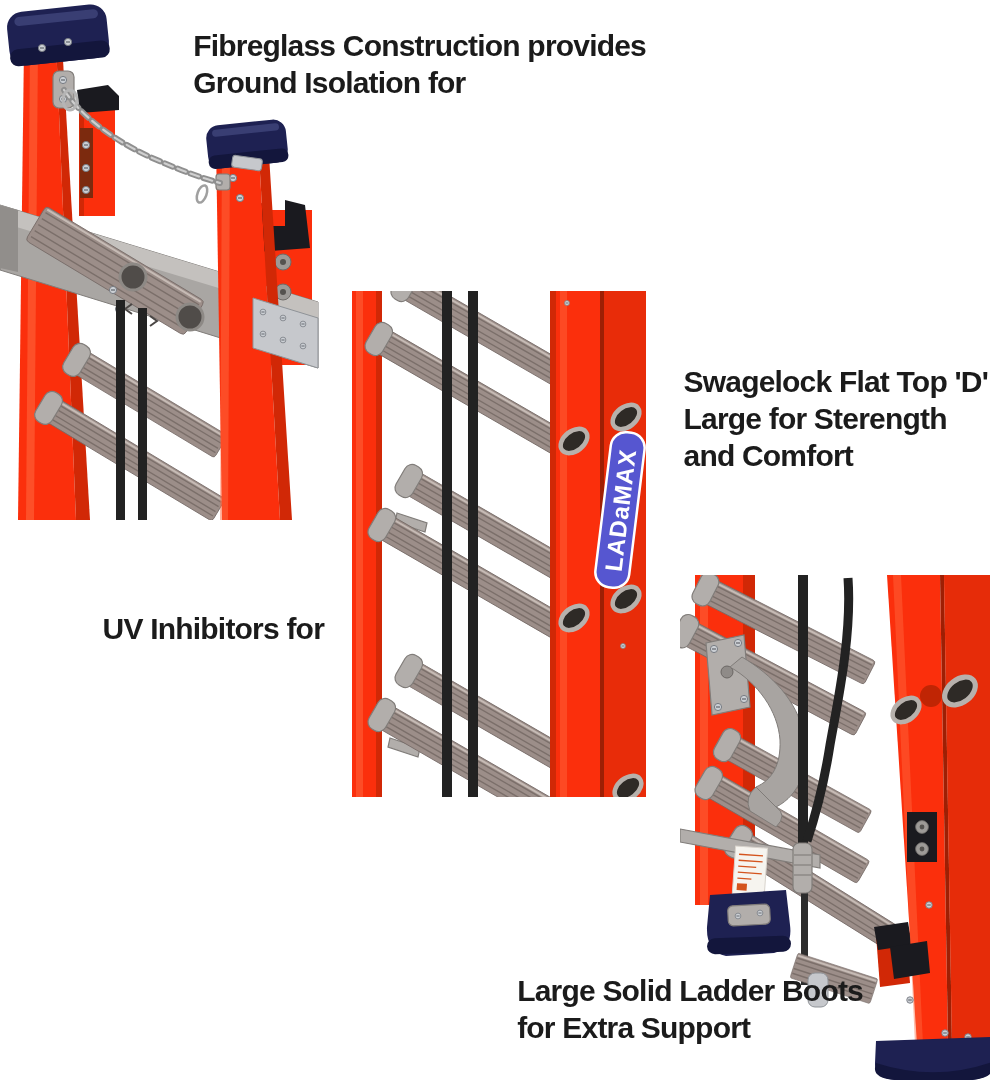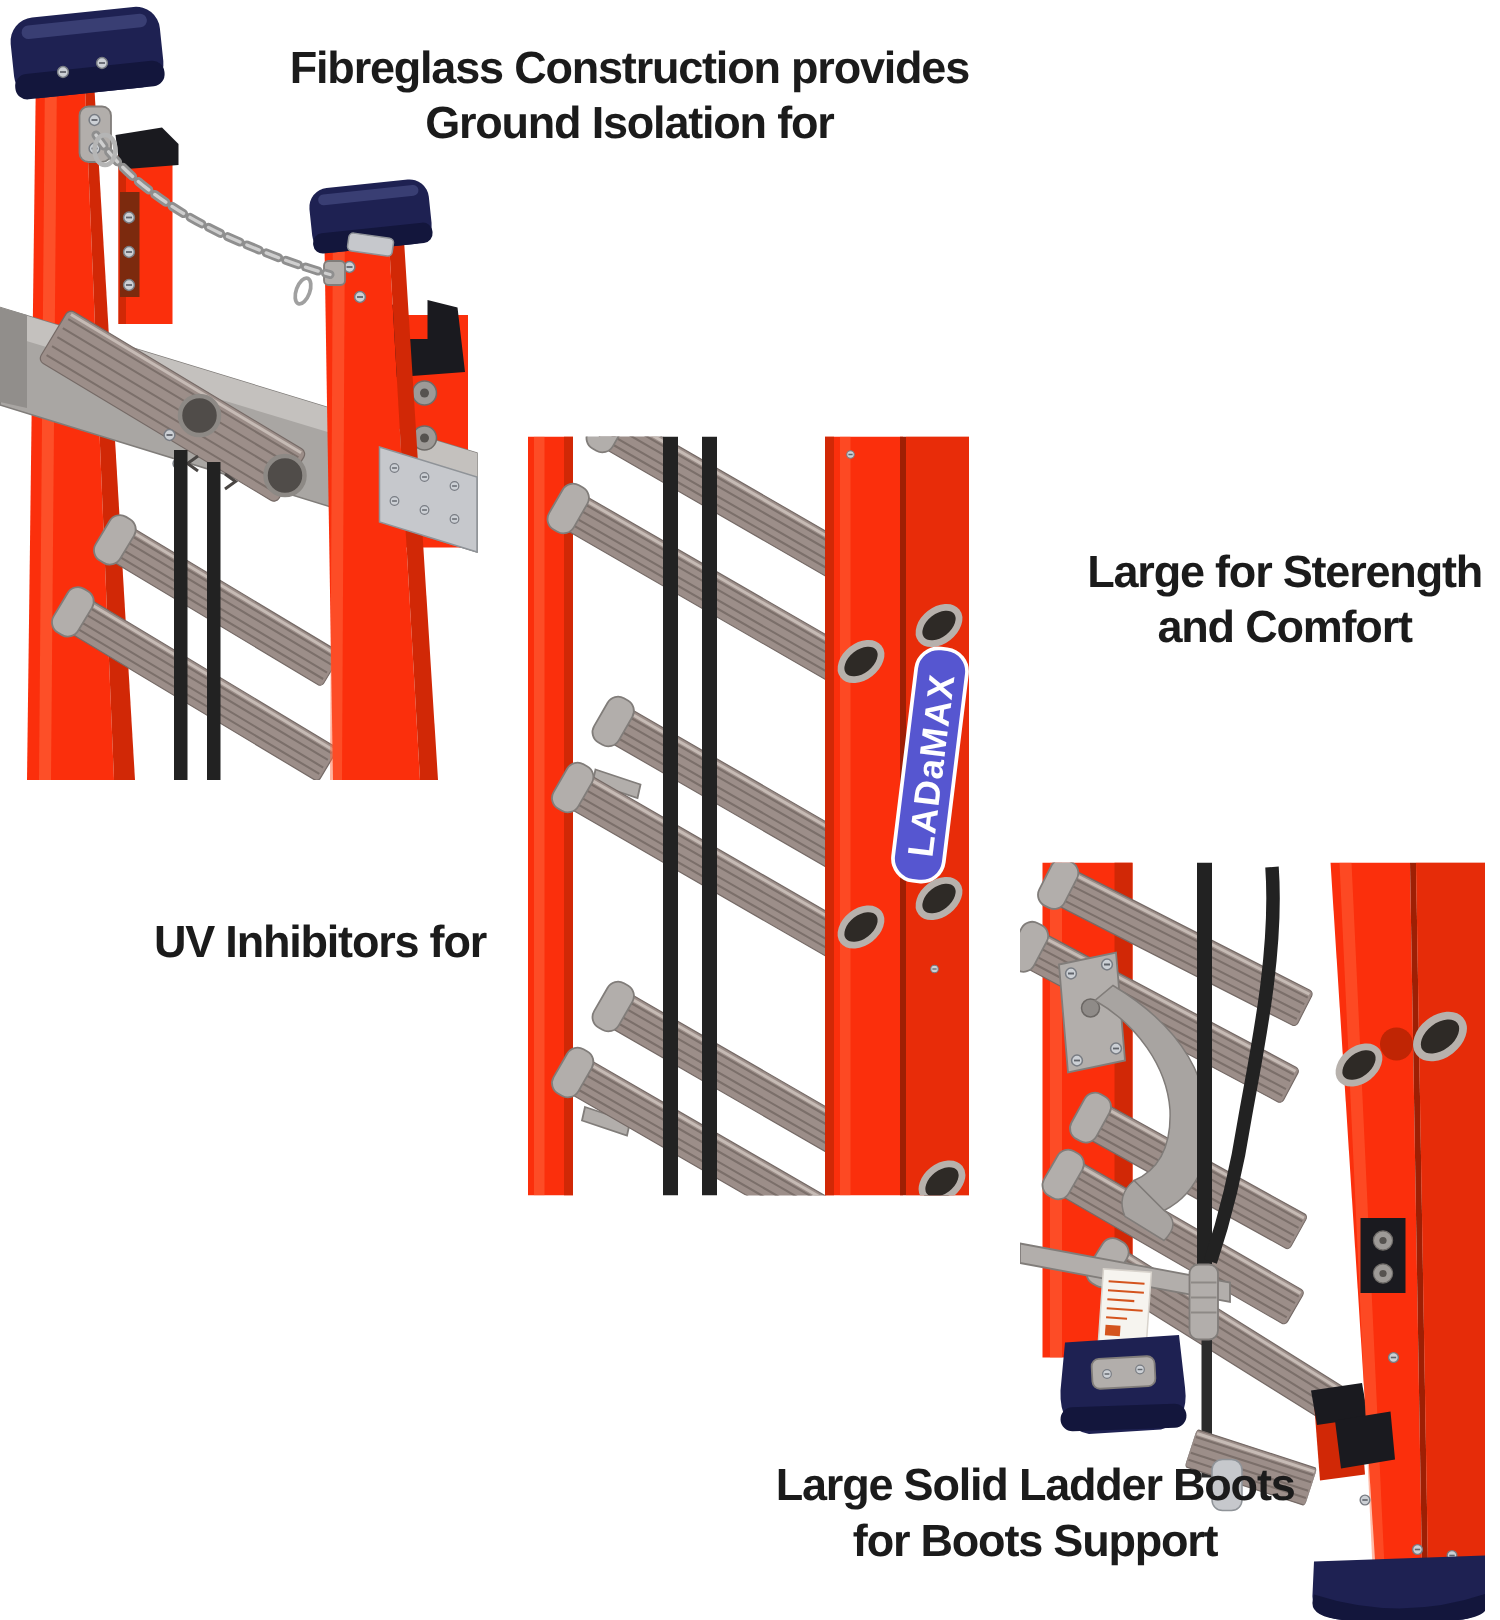--- a/index.html
+++ b/index.html
@@ -1,19 +1,19 @@
 <!DOCTYPE html>
 <html style="--railOrange: #fb2f0c; --railOrangeDeep: #d12806; --railOrangeDark: #9e1f04; --railHighlight: #ff6a40; --capNavy: #1e2152; --capNavyDark: #13163c; --metalSilver: #c6c8cc; --metalGrey: #b2aeab; --metalGreyDark: #817d7a; --rungGrey: #9c8e89; --rungStripe: #7b6f6a; --rungHighlight: #c6bbb5; --ropeBlack: #222222; --logoBlue: #5656d0; --logoTextWhite: #ffffff; --captionBlack: #1b1b1b; --labelWhite: #f6f4ef; --stickerRed: #d4541e;"><head>
 <meta charset="utf-8">
 <style>
   html,body{margin:0;padding:0;background:#fff;}
   #canvas{position:relative;width:1000px;height:1080px;background:#fff;overflow:hidden;
           font-family:"Liberation Sans",sans-serif;}
   figure.illus{position:absolute;margin:0;z-index:1;}
-  .caption{position:absolute;z-index:2;text-align:center;white-space:nowrap;
+  .caption{position:absolute;z-index:2;text-align:left;white-space:nowrap;
            font:700 30px/37px "Liberation Sans",sans-serif;letter-spacing:-0.8px;
            color:var(--captionBlack,#1b1b1b);}
   
   .f-or{fill:var(--railOrange,#fb2f0c);}
   .f-ord{fill:var(--railOrangeDeep,#d12806);}
   .f-seam{fill:var(--railOrangeDark,#9e1f04);}
   .f-hi{fill:var(--railHighlight,#ff6a40);}
   .f-navy{fill:var(--capNavy,#1e2152);}
   .f-navyd{fill:var(--capNavyDark,#13163c);}
   .f-met{fill:var(--metalGrey,#b2aeab);stroke:var(--metalGreyDark,#817d7a);stroke-width:1.2;}
@@ -334,26 +334,27 @@
       </g>
     </svg>
   </figure>
 
   <div class="caption" style="right:354px;top:27px">
     <div>Fibreglass Construction provides</div>
     <div>Ground Isolation for</div>
   </div>
 
   <div class="caption" style="right:12px;top:363px">
+    <div>Swagelock Flat Top 'D'</div>
     <div>Large for Sterength</div>
     <div>and Comfort</div>
   </div>
 
   <div class="caption" style="right:676px;top:610px">
     <div>UV Inhibitors for</div>
   </div>
 
   <div class="caption" style="right:137px;top:972px">
     <div>Large Solid Ladder Boots</div>
-    <div>for Boots Support</div>
+    <div>for Extra Support</div>
   </div>
 
 </div>
 
 </body></html>

